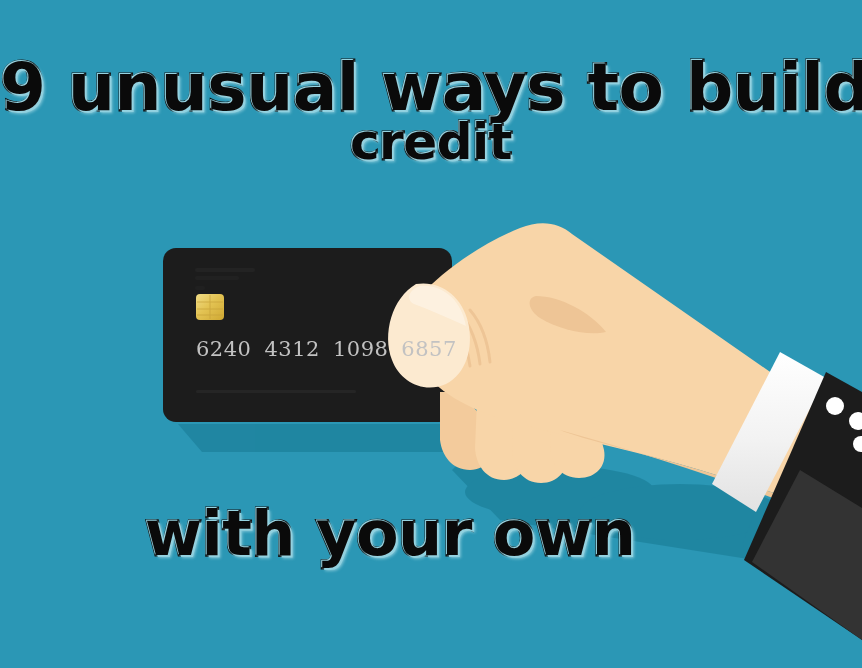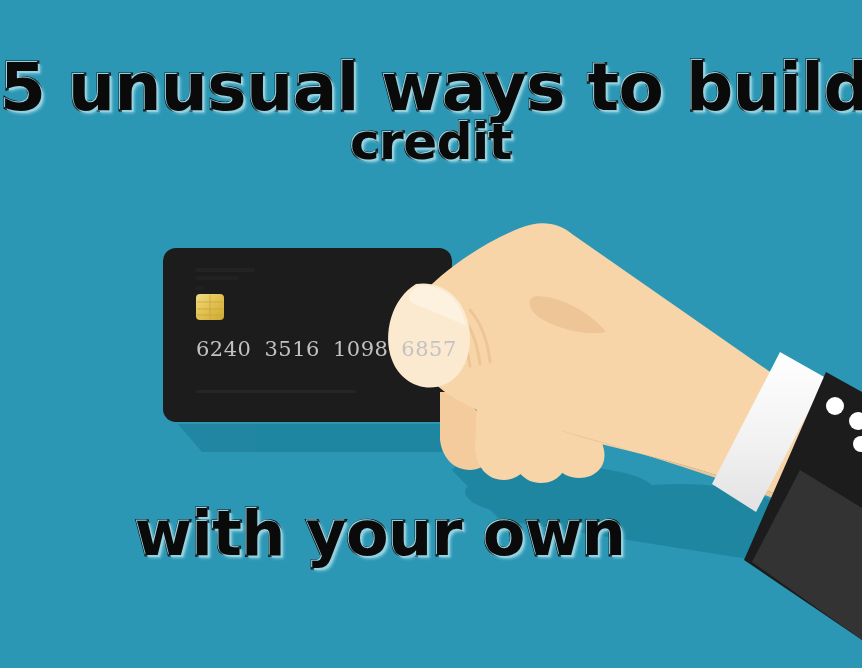--- a/index.html
+++ b/index.html
@@ -70,20 +70,21 @@
     font-size: 62px;
     line-height: 0.95;
     letter-spacing: -0.5px;
     -webkit-text-stroke: 3px #0a0a0a;
     paint-order: stroke fill;
     text-shadow:
       0 0 2px #a9dbe6,
       2px 2px 0 #8fd0df,
       -1px -1px 0 #8fd0df,
       3px 3px 3px rgba(140, 205, 220, .85);
+    padding-left: 10px;
   }
   .subhead .line { display: block; white-space: nowrap; }
 
   
   .card-number {
     position: absolute;
     left: 196px;
     top: 337px;
     z-index: 20;
     color: #c2c2c2;
@@ -251,27 +252,27 @@
           <circle cx="835" cy="406" r="9" fill="#ffffff"></circle>
           <circle cx="858" cy="421" r="9" fill="#ffffff"></circle>
           <circle cx="861" cy="444" r="8" fill="#ffffff"></circle>
         </g>
       </g>
 
     </g>
   </svg>
 
   <div class="card-number">
-    <span>6240</span><span>3516</span><span>1098</span><span>6857</span>
+    <span>6240</span><span>4312</span><span>1098</span><span>6857</span>
   </div>
 
   <div class="copy-layer">
 
     <div class="headline">
-      <span class="line line-1">5 unusual ways to build</span>
+      <span class="line line-1">9 unusual ways to build</span>
       <span class="line line-2">credit</span>
     </div>
 
     <div class="subhead">
       <span class="line line-1">with your own</span>
     </div>
 
   </div>
 
 </div>

